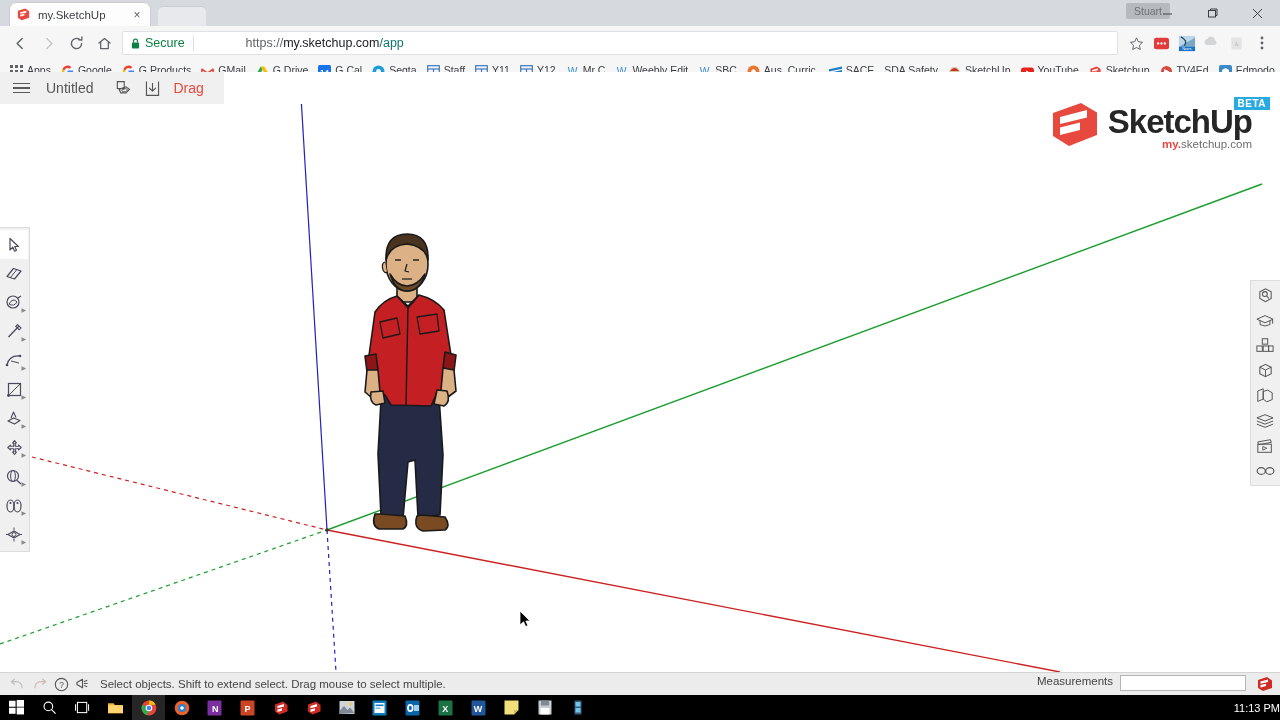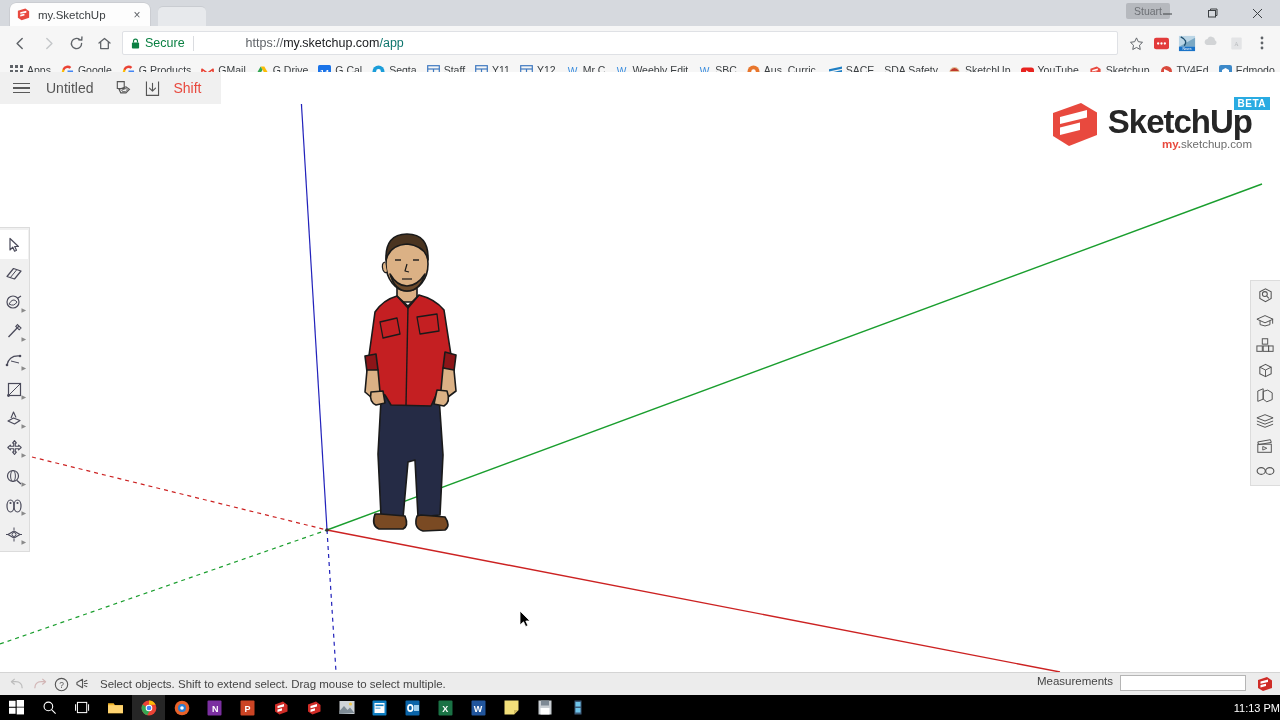--- a/index.html
+++ b/index.html
@@ -535,21 +535,21 @@
               <path d="M7 12 L15 9 L19 12 L15 16 L9 16 Z" fill="none" stroke="#555" stroke-width="1.3"></path>
               <path d="M10 12.8 L15 11 L17 12.6 L14.6 14.6 L11 14.6 Z" fill="none" stroke="#555" stroke-width="1"></path>
             </svg>
           </span>
           <span class="su-ico-btn">
             <svg width="19" height="19" viewBox="0 0 22 22">
               <path d="M4 3 L4 19 L18 19 L18 3" fill="none" stroke="#555" stroke-width="1.3"></path>
               <path d="M11 5 L11 14 M7.5 10.5 L11 14 L14.5 10.5" fill="none" stroke="#555" stroke-width="1.3" stroke-linecap="round" stroke-linejoin="round"></path>
             </svg>
           </span>
-          <span class="su-save">Shift</span>
+          <span class="su-save">Drag</span>
         </div>
 
         <div class="su-logo">
           <span class="logo-mark">
             <svg viewBox="0 0 52 50" width="52" height="50">
               <path d="M4 13 L32 3 L48 12.5 L48 35 L20 46 L4 36 Z" fill="#e8493e"></path>
               <path d="M11 17 L38 10 L38 17.5 L11 24 Z" fill="#fff"></path>
               <path d="M11 27.5 L31 22.5 L31 30 L11 35 Z" fill="#fff"></path>
             </svg>
           </span>

